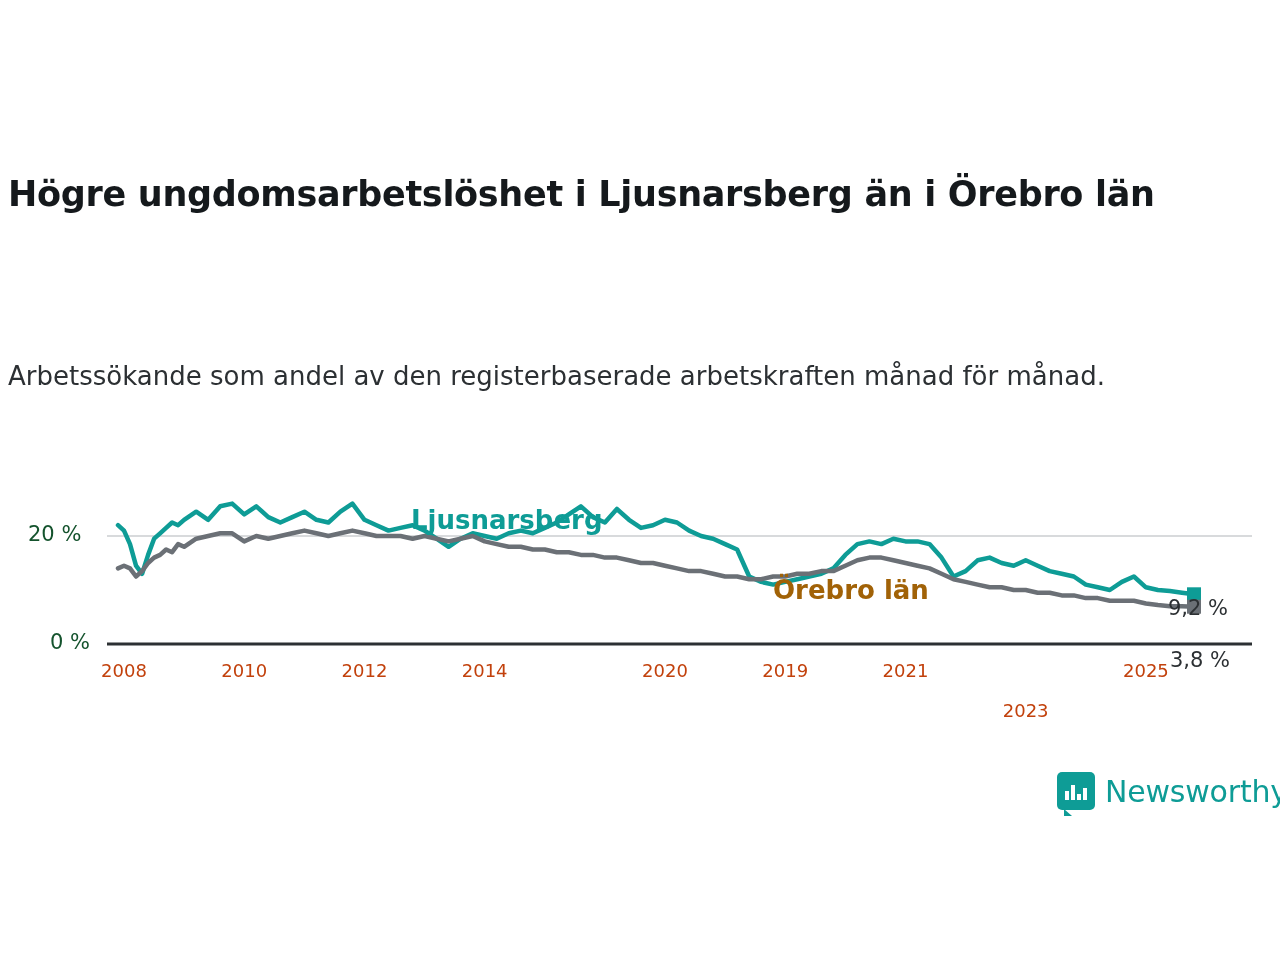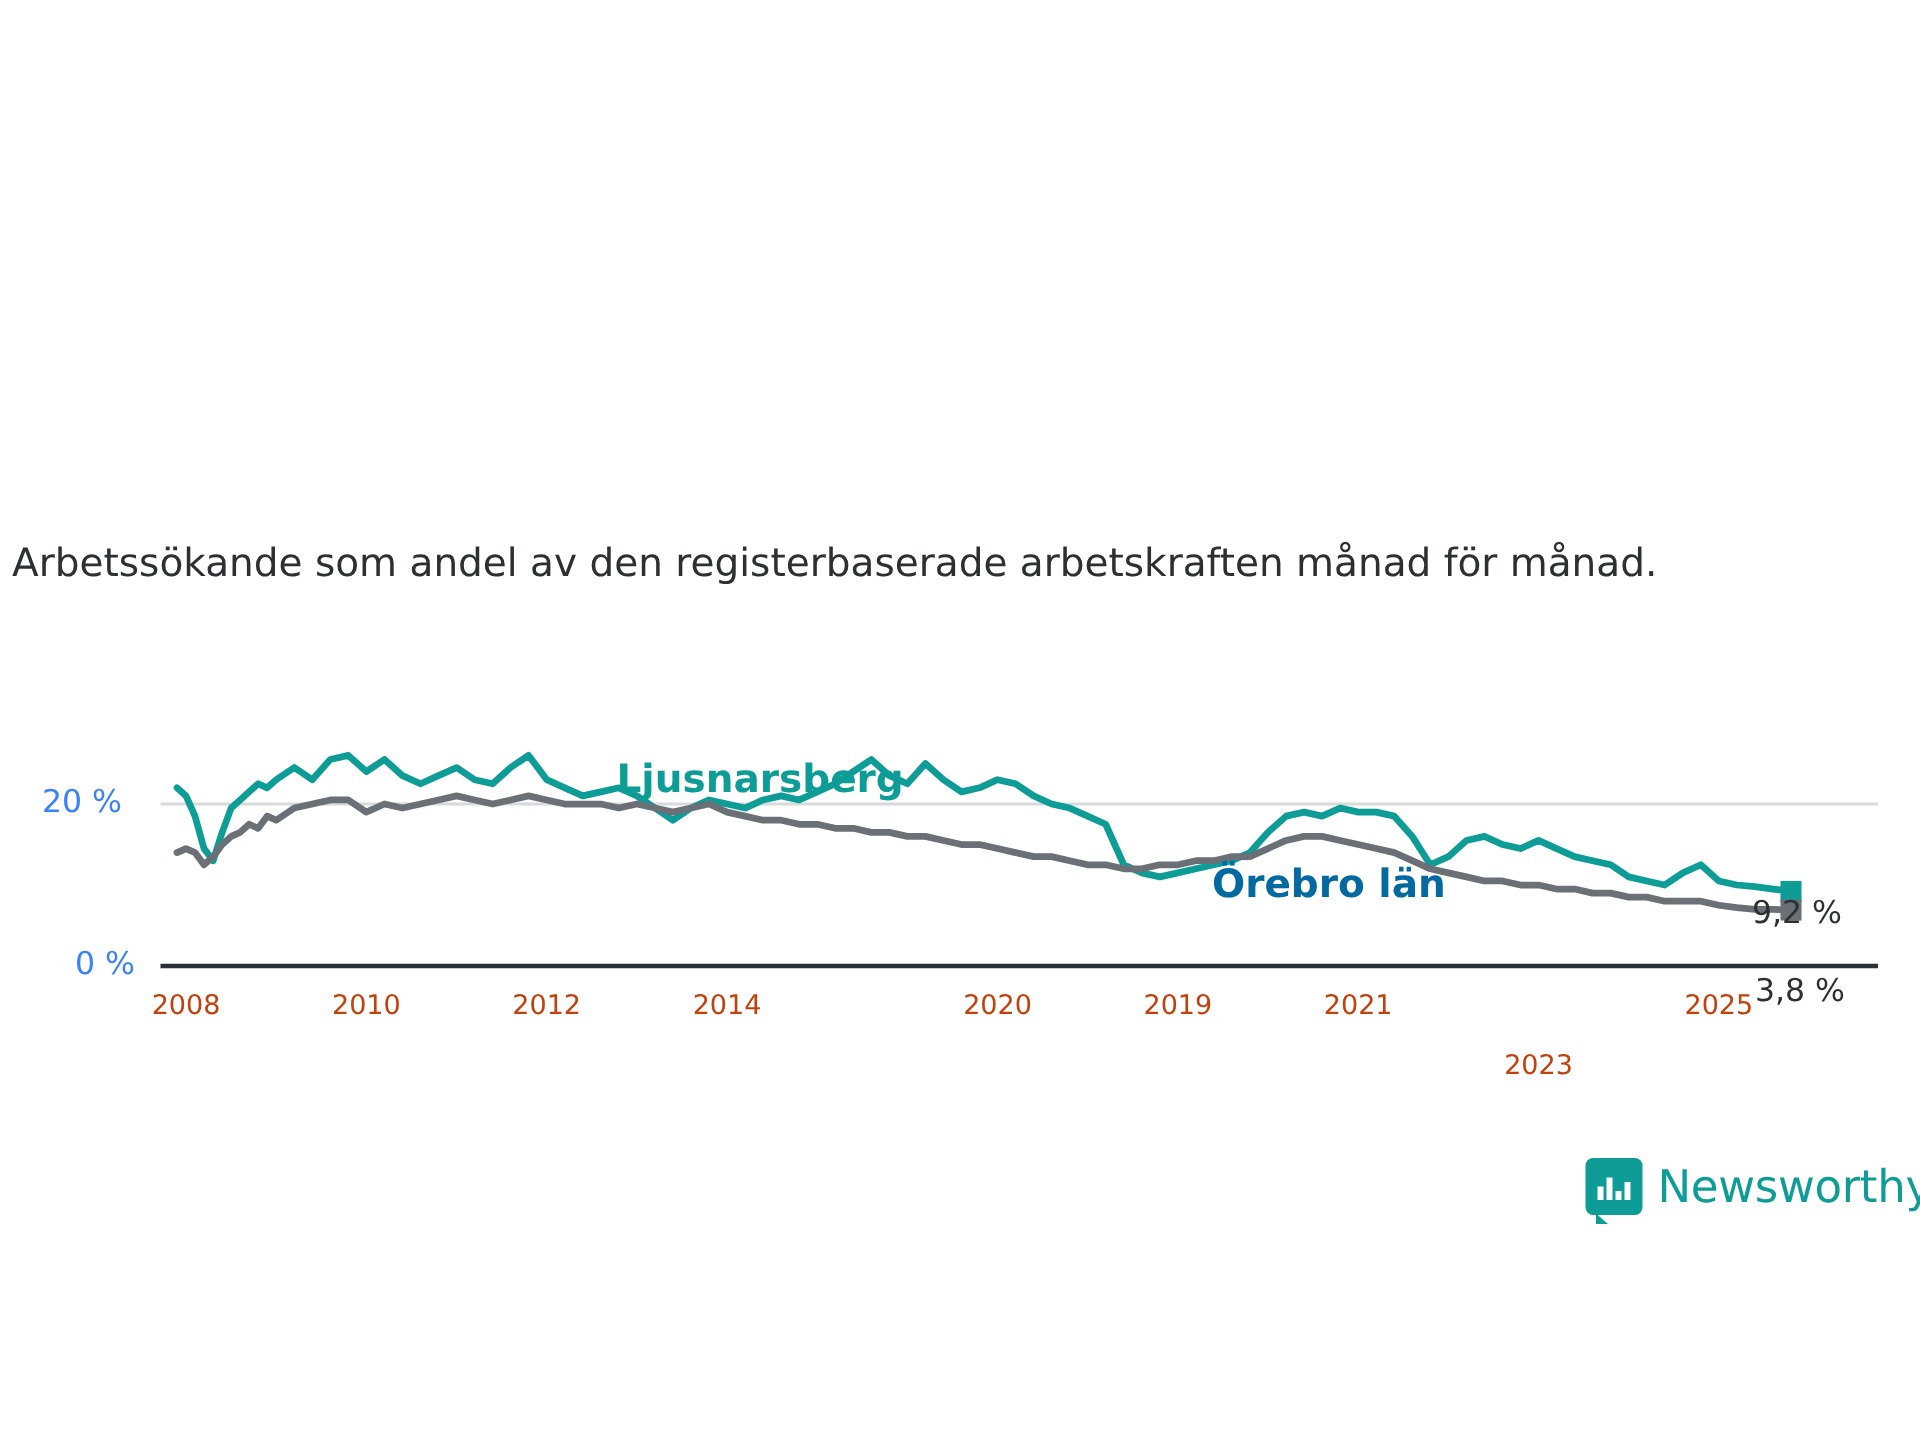--- a/index.html
+++ b/index.html
@@ -47,21 +47,21 @@
     top: 440px;
     width: 1280px;
     height: 260px;
   }
   .chart-svg {
     display: block;
   }
   .axis-label {
     position: absolute;
     font-size: 21px;
-    color: #3b82f6;
+    color: #14532d;
     font-family: "DejaVu Sans", "Liberation Sans", sans-serif;
   }
   .y-label-20 {
     left: 28px;
     top: 522px;
   }
   .y-label-0 {
     left: 50px;
     top: 630px;
   }
@@ -84,23 +84,23 @@
     font-size: 26px;
     font-weight: bold;
     white-space: nowrap;
   }
   .label-ljusnarsberg {
     left: 411px;
     top: 505px;
     color: #0e9c96;
   }
   .label-orebro {
-    left: 808px;
+    left: 773px;
     top: 575px;
-    color: #0369a1;
+    color: #a16207;
   }
   .value-label {
     position: absolute;
     font-size: 21px;
     color: #2c3033;
     white-space: nowrap;
     margin-top: 35px;
   }
   .value-top {
     left: 1168px;
@@ -159,20 +159,21 @@
     color: #0e9c96;
     font-weight: normal;
     letter-spacing: -0.2px;
   }
 </style>
 </head>
 <body>
 
 <div class="page">
 
+  <h1 class="title">Högre ungdomsarbetslöshet i Ljusnarsberg än i Örebro län</h1>
 
   <p class="subtitle">Arbetssökande som andel av den registerbaserade arbetskraften månad för månad.</p>
 
   <div class="chart-wrap">
     <svg class="chart-svg" id="chart-svg" width="1280" height="260" viewBox="0 0 1280 260">
         <line x1="107" y1="96" x2="1252" y2="96" stroke="#d8dadc" stroke-width="2"></line>
         <line x1="107" y1="204" x2="1252" y2="204" stroke="#2c3033" stroke-width="3"></line>
         <path d="M118.0 85.2 L124.0 90.6 L130.0 104.1 L136.0 125.7 L142.1 133.8 L148.1 114.9 L154.1 98.7 L160.1 93.3 L166.1 87.9 L172.1 82.5 L178.1 85.2 L184.1 79.8 L196.2 71.7 L208.2 79.8 L220.2 66.3 L232.2 63.6 L244.2 74.4 L256.3 66.3 L268.3 77.1 L280.3 82.5 L292.3 77.1 L304.4 71.7 L316.4 79.8 L328.4 82.5 L340.4 71.7 L352.4 63.6 L364.5 79.8 L376.5 85.2 L388.5 90.6 L400.5 87.9 L412.6 85.2 L424.6 90.6 L436.6 98.7 L448.6 106.8 L460.6 98.7 L472.7 93.3 L484.7 96.0 L496.7 98.7 L508.7 93.3 L520.8 90.6 L532.8 93.3 L544.8 87.9 L556.8 82.5 L568.8 74.4 L580.9 66.3 L592.9 77.1 L604.9 82.5 L616.9 69.0 L629.0 79.8 L641.0 87.9 L653.0 85.2 L665.0 79.8 L677.0 82.5 L689.1 90.6 L701.1 96.0 L713.1 98.7 L725.1 104.1 L737.1 109.5 L749.2 136.5 L761.2 141.9 L773.2 144.6 L785.2 141.9 L797.3 139.2 L809.3 136.5 L821.3 133.8 L833.3 128.4 L845.3 114.9 L857.4 104.1 L869.4 101.4 L881.4 104.1 L893.4 98.7 L905.5 101.4 L917.5 101.4 L929.5 104.1 L941.5 117.6 L953.5 136.5 L965.6 131.1 L977.6 120.3 L989.6 117.6 L1001.6 123.0 L1013.7 125.7 L1025.7 120.3 L1037.7 125.7 L1049.7 131.1 L1061.7 133.8 L1073.8 136.5 L1085.8 144.6 L1097.8 147.3 L1109.8 150.0 L1121.9 141.9 L1133.9 136.5 L1145.9 147.3 L1157.9 150.0 L1169.9 151.1 L1182.0 152.7 L1194.0 154.3" fill="none" stroke="#0e9c96" stroke-width="4.5" stroke-linejoin="round" stroke-linecap="round"></path>
         <rect x="1187.0" y="147.3" width="14" height="14" fill="#0e9c96"></rect>
         <path d="M118.0 128.4 L124.0 125.7 L130.0 128.4 L136.0 136.5 L142.1 131.1 L148.1 123.0 L154.1 117.6 L160.1 114.9 L166.1 109.5 L172.1 112.2 L178.1 104.1 L184.1 106.8 L196.2 98.7 L208.2 96.0 L220.2 93.3 L232.2 93.3 L244.2 101.4 L256.3 96.0 L268.3 98.7 L280.3 96.0 L292.3 93.3 L304.4 90.6 L316.4 93.3 L328.4 96.0 L340.4 93.3 L352.4 90.6 L364.5 93.3 L376.5 96.0 L388.5 96.0 L400.5 96.0 L412.6 98.7 L424.6 96.0 L436.6 98.7 L448.6 101.4 L460.6 98.7 L472.7 96.0 L484.7 101.4 L496.7 104.1 L508.7 106.8 L520.8 106.8 L532.8 109.5 L544.8 109.5 L556.8 112.2 L568.8 112.2 L580.9 114.9 L592.9 114.9 L604.9 117.6 L616.9 117.6 L629.0 120.3 L641.0 123.0 L653.0 123.0 L665.0 125.7 L677.0 128.4 L689.1 131.1 L701.1 131.1 L713.1 133.8 L725.1 136.5 L737.1 136.5 L749.2 139.2 L761.2 139.2 L773.2 136.5 L785.2 136.5 L797.3 133.8 L809.3 133.8 L821.3 131.1 L833.3 131.1 L845.3 125.7 L857.4 120.3 L869.4 117.6 L881.4 117.6 L893.4 120.3 L905.5 123.0 L917.5 125.7 L929.5 128.4 L941.5 133.8 L953.5 139.2 L965.6 141.9 L977.6 144.6 L989.6 147.3 L1001.6 147.3 L1013.7 150.0 L1025.7 150.0 L1037.7 152.7 L1049.7 152.7 L1061.7 155.4 L1073.8 155.4 L1085.8 158.1 L1097.8 158.1 L1109.8 160.8 L1121.9 160.8 L1133.9 160.8 L1145.9 163.5 L1157.9 165.1 L1169.9 166.2 L1182.0 166.2 L1194.0 166.7" fill="none" stroke="#6b7076" stroke-width="4.5" stroke-linejoin="round" stroke-linecap="round"></path>

